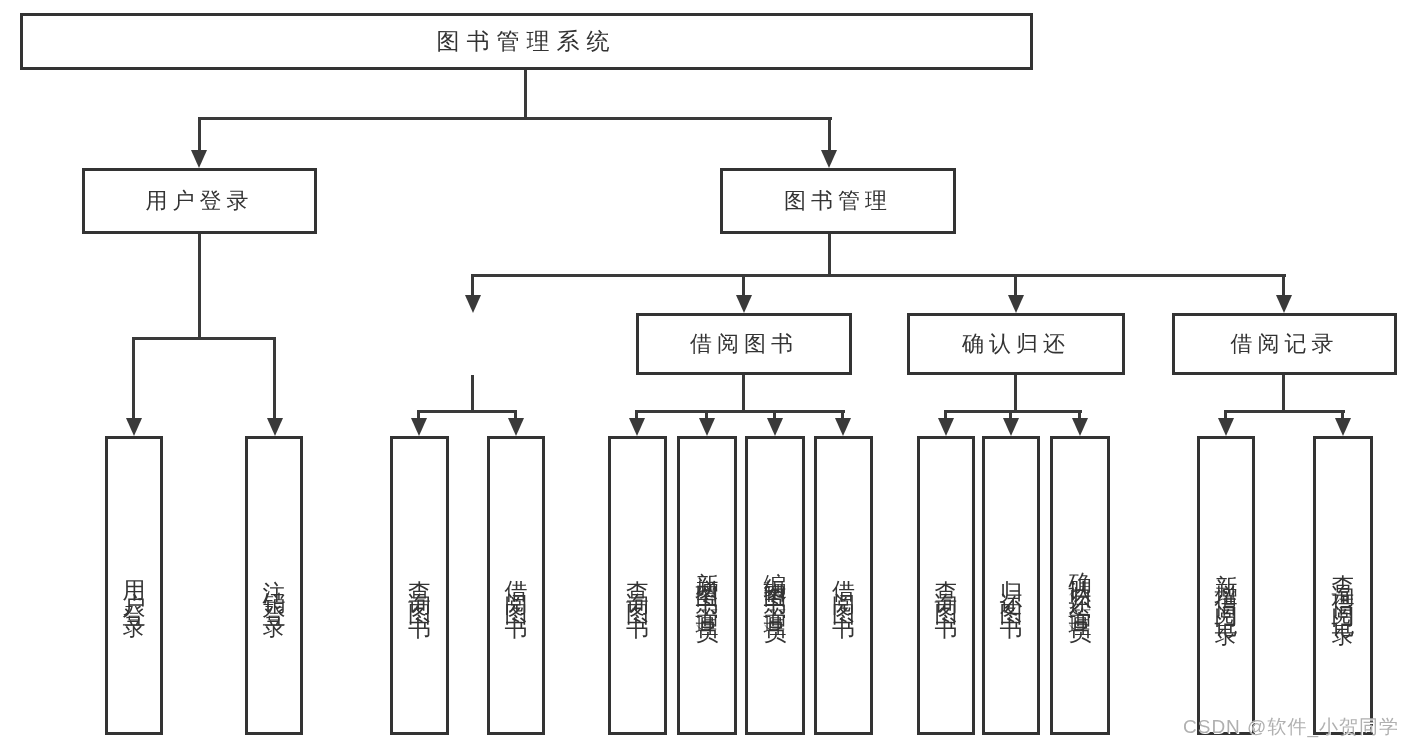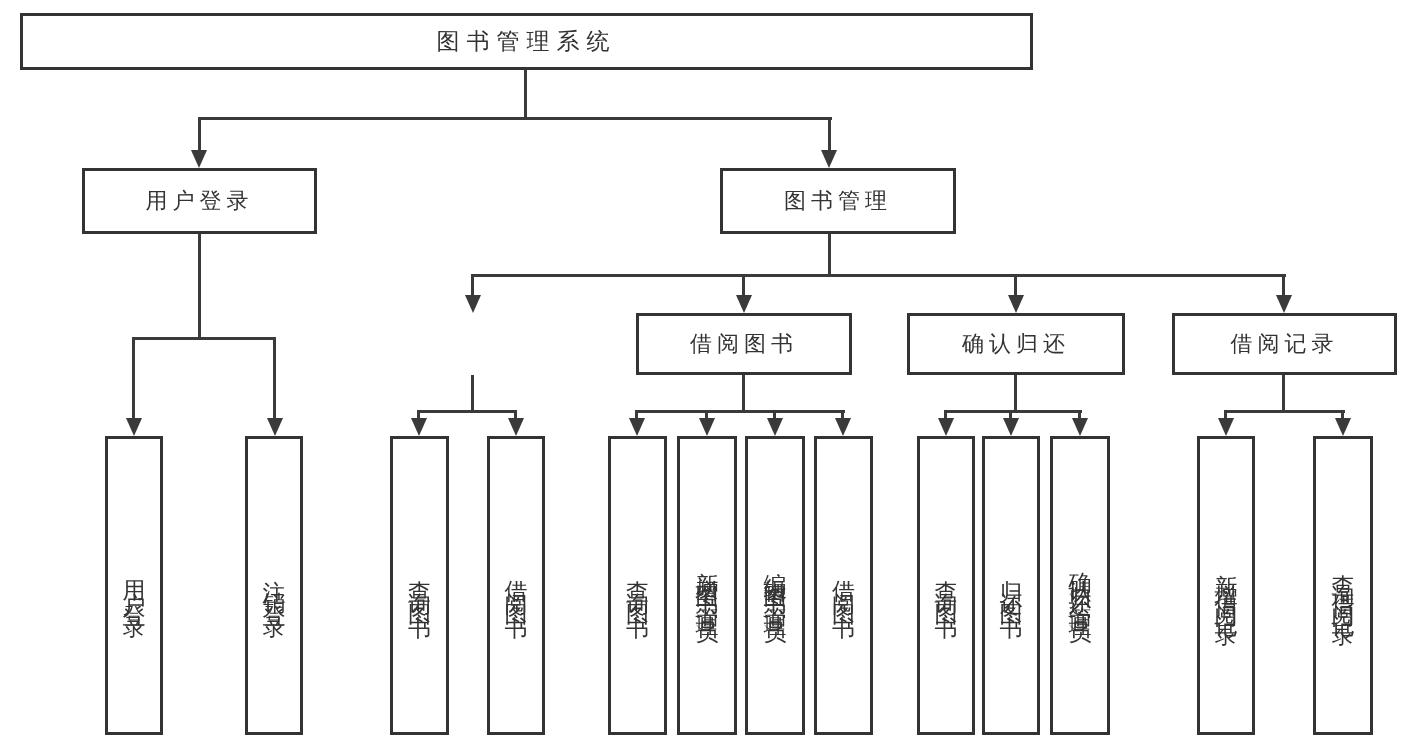--- a/index.html
+++ b/index.html
@@ -182,14 +182,15 @@
   <div class="vline" style="left:1078px; top:410px; height:8px;"></div>
   <div class="arrow" style="left:1072px; top:418px;"></div>
 
   <div class="vline" style="left:1282px; top:375px; height:35px;"></div>
   <div class="hline" style="left:1224px; top:410px; width:121px;"></div>
   <div class="vline" style="left:1224px; top:410px; height:8px;"></div>
   <div class="arrow" style="left:1218px; top:418px;"></div>
   <div class="vline" style="left:1341px; top:410px; height:8px;"></div>
   <div class="arrow" style="left:1335px; top:418px;"></div>
 
+  <div class="watermark">CSDN @软件_小贺同学</div>
 
 </div>
 
 </body></html>

